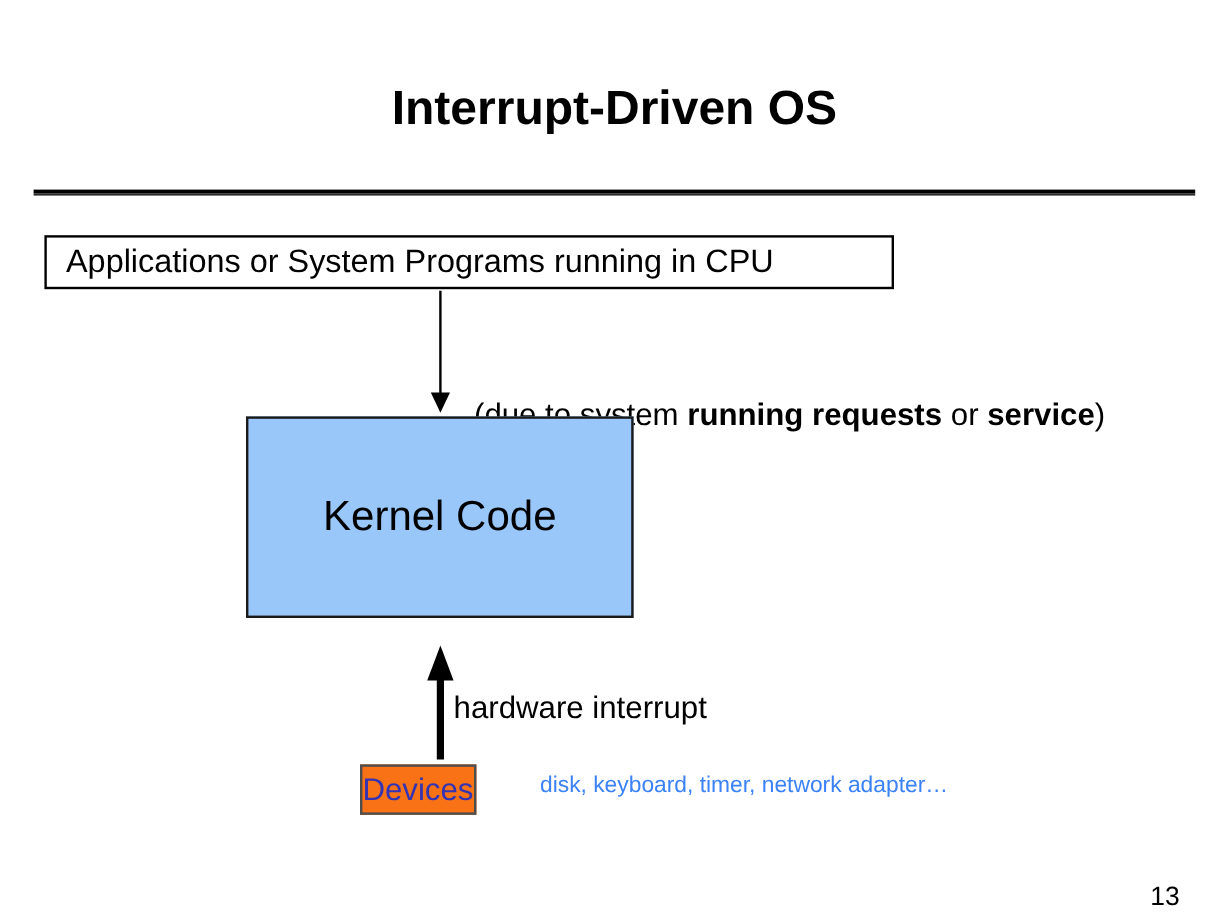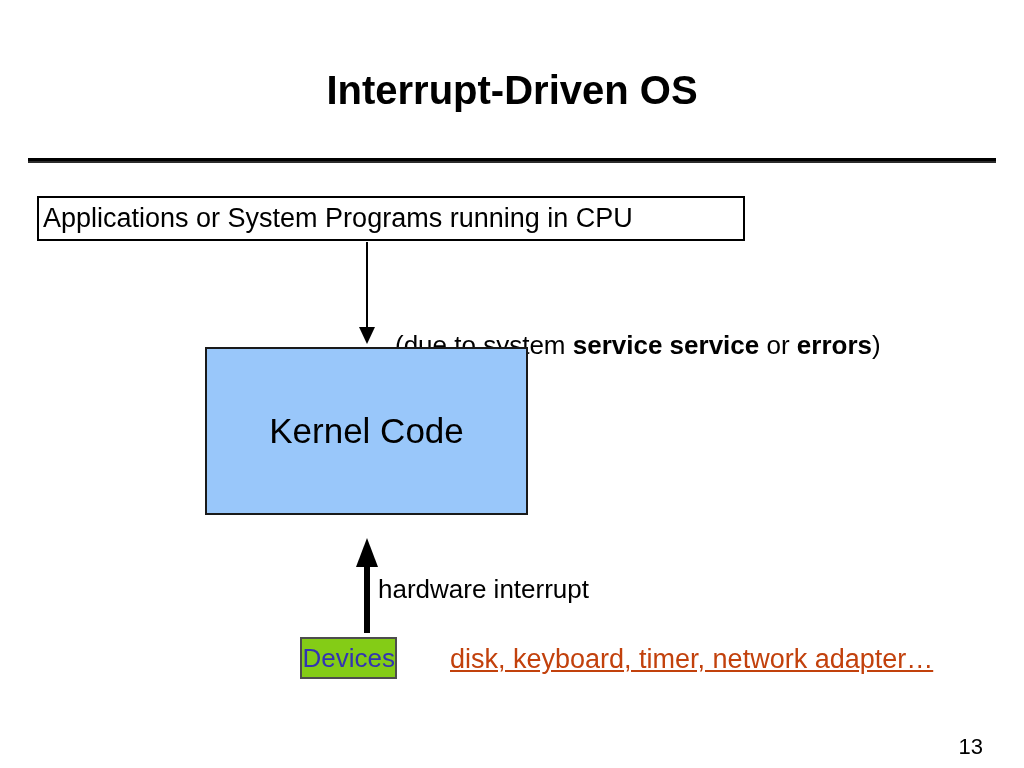--- a/index.html
+++ b/index.html
@@ -40,21 +40,21 @@
   .app-box {
     position: absolute;
     left: 37px;
     top: 185px;
     width: 708px;
     height: 45px;
     border: 2px solid #000000;
     background: #ffffff;
     display: flex;
     align-items: center;
-    padding-left: 4px;
+    padding-left: 16px;
     font-size: 27px;
     color: #000000;
   }
 
   .down-arrow {
     position: absolute;
     left: 354px;
     top: 231px;
     width: 26px;
     height: 103px;
@@ -105,36 +105,35 @@
     text-align: center;
   }
 
   .devices-box {
     position: absolute;
     left: 300px;
     top: 626px;
     width: 97px;
     height: 42px;
     border: 2px solid #4d4d4d;
-    background: #84cc16;
+    background: #f97316;
     display: flex;
     align-items: center;
-    justify-content: flex-end;
+    justify-content: flex-start;
     font-size: 26px;
     color: #3333b3;
   }
 
   .devices-list {
     position: absolute;
     left: 450px;
     top: 633px;
-    font-size: 27px;
-    color: #c2410c;
+    font-size: 19px;
+    color: #3b82f6;
     white-space: pre;
-    text-decoration: underline;
   }
 
   .page-number {
     position: absolute;
     right: 41px;
     top: 723px;
     font-size: 22px;
     color: #000000;
   }
 </style>
@@ -150,21 +149,21 @@
   <div class="app-box">
     <span>Applications or System Programs running in CPU</span>
   </div>
 
   <svg class="down-arrow" viewBox="0 0 26 103" aria-hidden="true">
     <line x1="13" y1="0" x2="13" y2="87" stroke="#000000" stroke-width="2"></line>
     <polygon points="5,85 21,85 13,102" fill="#000000"></polygon>
   </svg>
 
   <div class="sw-label">
-    <div class="sw-line2"><span>(due to system </span><b>service service</b><span> or </span><b>errors</b><span>)</span></div>
+    <div class="sw-line2"><span>(due to system </span><b>running requests</b><span> or </span><b>service</b><span>)</span></div>
   </div>
 
   <div class="kernel-box">
     <span>Kernel Code</span>
   </div>
 
   <svg class="up-arrow" viewBox="0 0 36 100" aria-hidden="true">
     <line x1="18" y1="28" x2="18" y2="98" stroke="#000000" stroke-width="6"></line>
     <polygon points="7,32 29,32 18,3" fill="#000000"></polygon>
   </svg>

